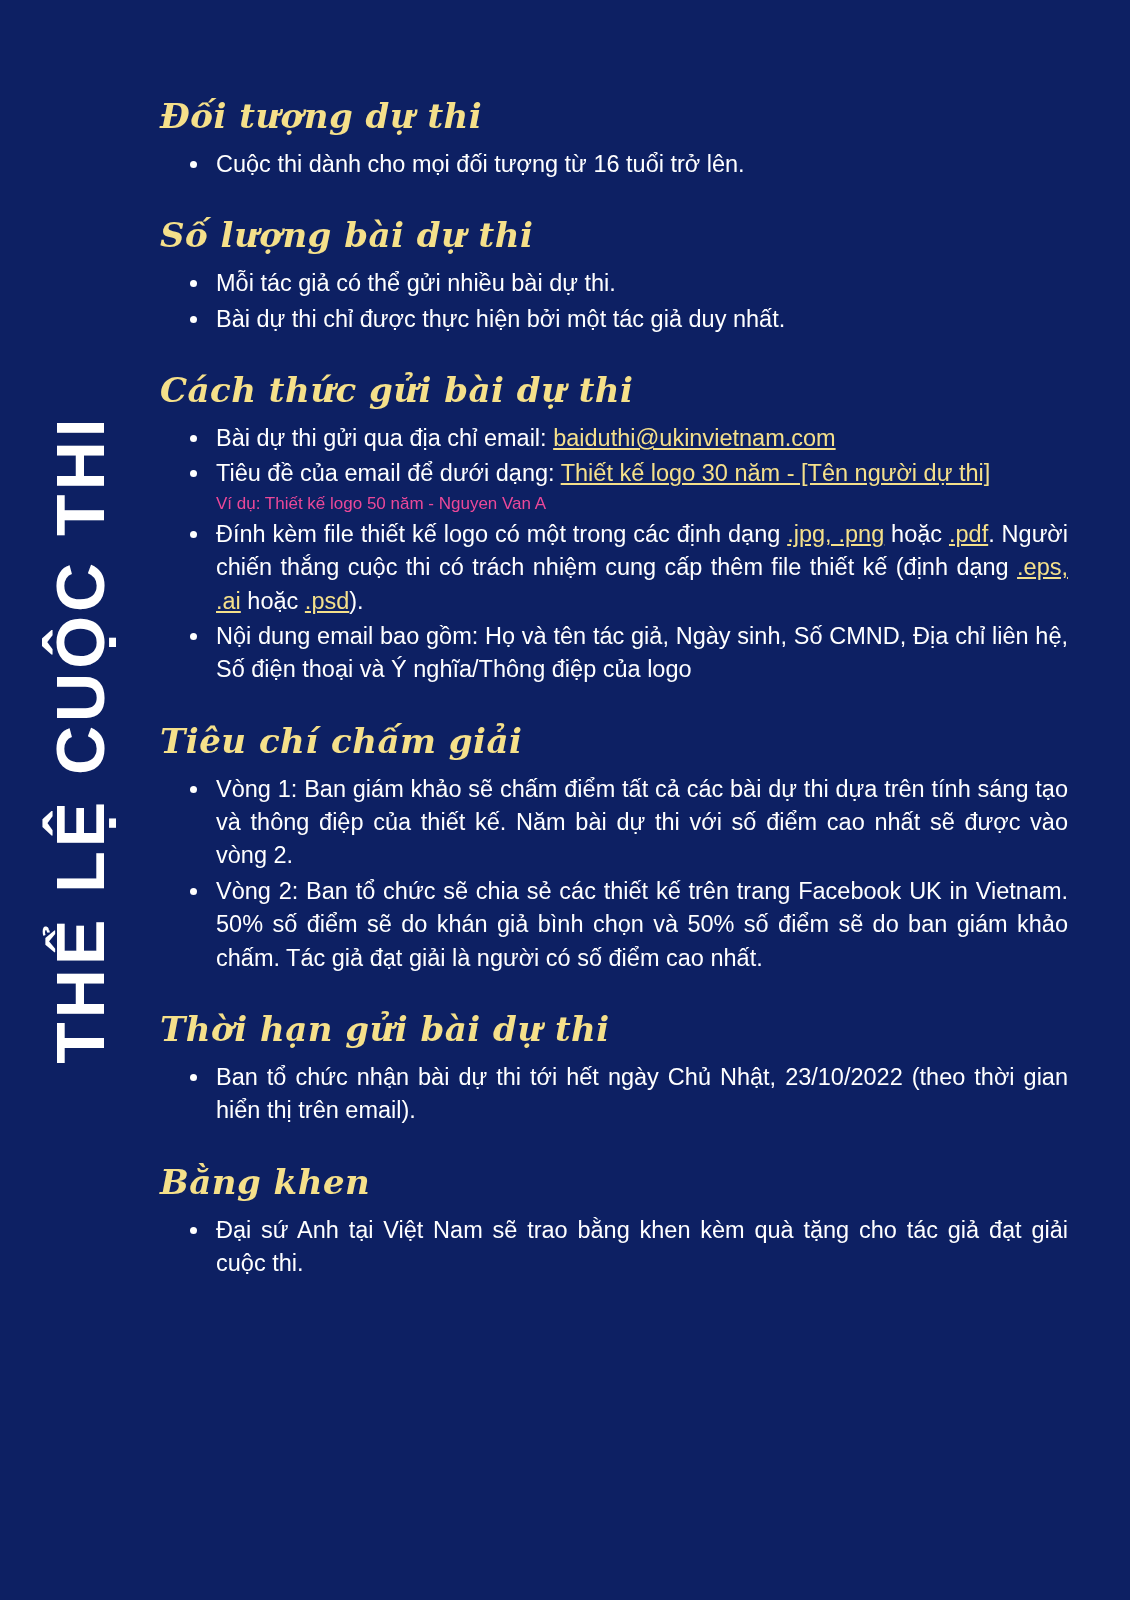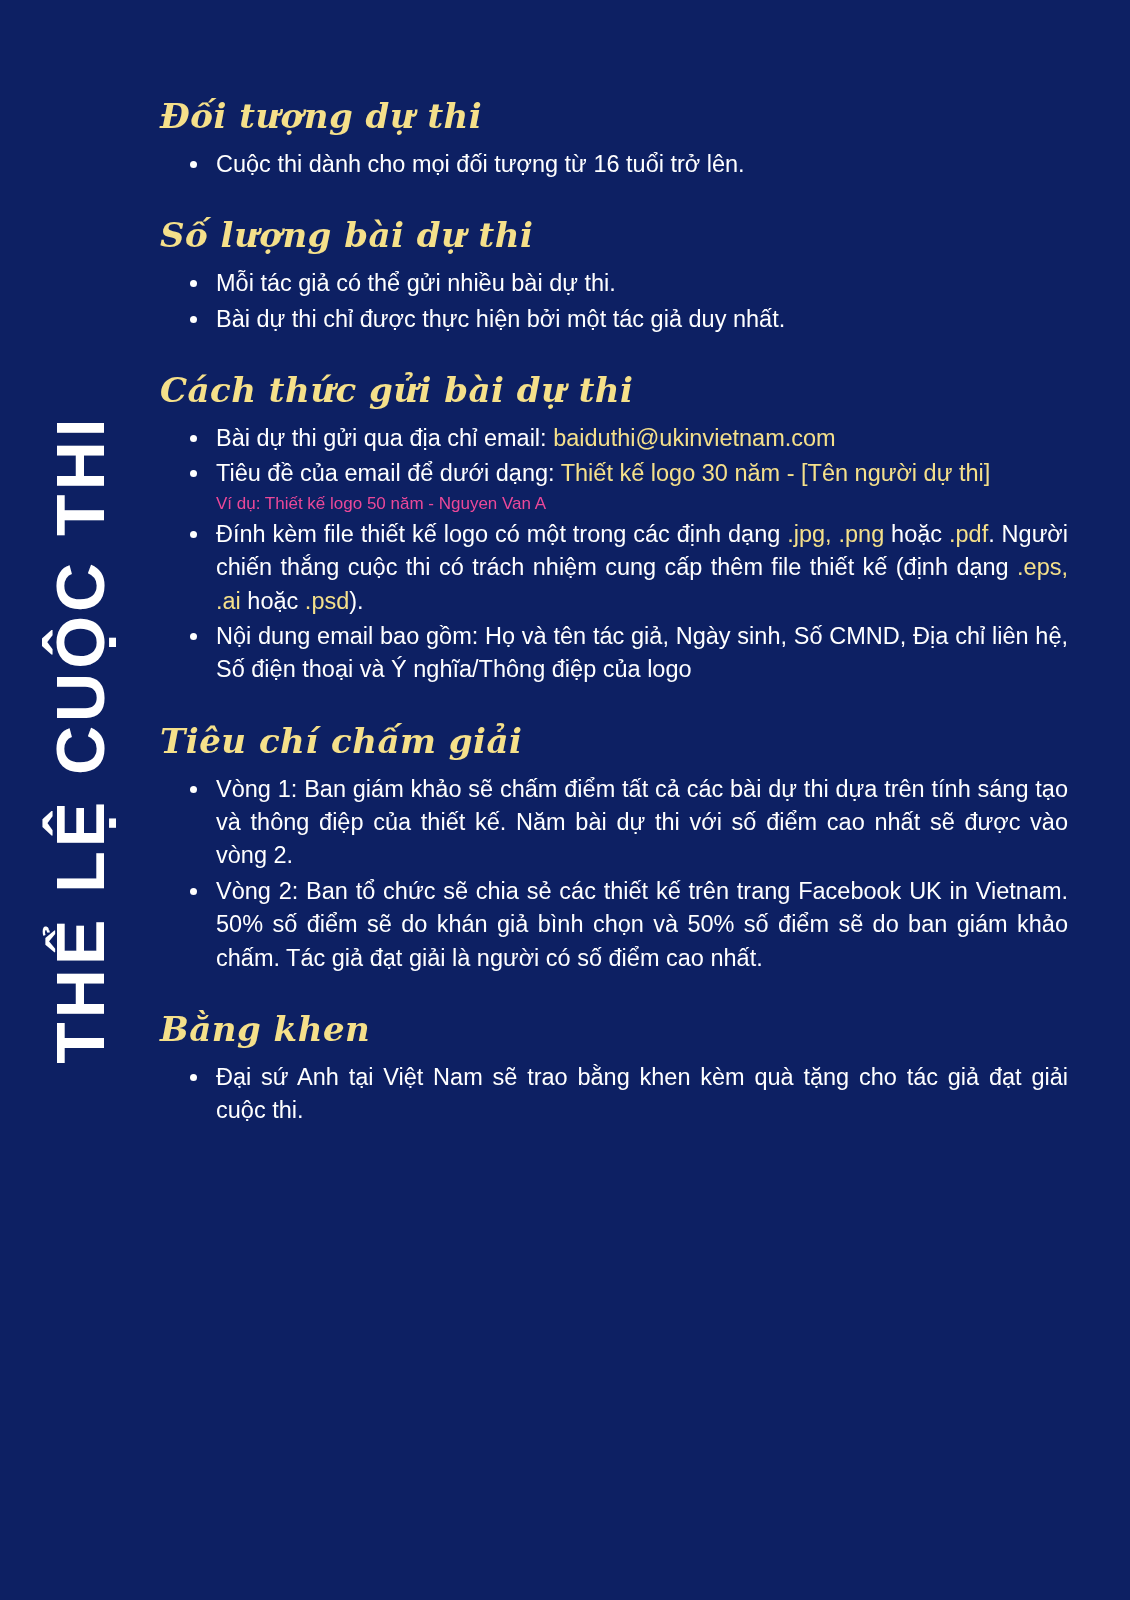--- a/index.html
+++ b/index.html
@@ -79,20 +79,21 @@
     position: absolute;
     left: 18px;
     top: 13px;
     width: 7px;
     height: 7px;
     border-radius: 50%;
     background: #ffffff;
   }
   .gold {
     color: #f5e08a;
+    text-decoration: underline;
   }
   .example {
     display: block;
     color: #ec4899;
     font-size: 17px;
     line-height: 1.42;
     margin-top: 1px;
   }
   .nowrap-li {
     text-align: left;
@@ -154,20 +155,28 @@
       <ul class="bullets">
         <li>
           <span>Vòng 1: Ban giám khảo sẽ chấm điểm tất cả các bài dự thi dựa trên tính sáng tạo và thông điệp của thiết kế. Năm bài dự thi với số điểm cao nhất sẽ được vào vòng 2.</span>
         </li>
         <li>
           <span>Vòng 2: Ban tổ chức sẽ chia sẻ các thiết kế trên trang Facebook UK in Vietnam. 50% số điểm sẽ do khán giả bình chọn và 50% số điểm sẽ do ban giám khảo chấm. Tác giả đạt giải là người có số điểm cao nhất.</span>
         </li>
       </ul>
     </div>
 
+    <div class="section">
+      <h2 class="section-heading">Thời hạn gửi bài dự thi</h2>
+      <ul class="bullets">
+        <li>
+          <span>Ban tổ chức nhận bài dự thi tới hết ngày Chủ Nhật, 23/10/2022 (theo thời gian hiển thị trên email).</span>
+        </li>
+      </ul>
+    </div>
 
     <div class="section">
       <h2 class="section-heading">Bằng khen</h2>
       <ul class="bullets">
         <li>
           <span>Đại sứ Anh tại Việt Nam sẽ trao bằng khen kèm quà tặng cho tác giả đạt giải cuộc thi.</span>
         </li>
       </ul>
     </div>
 

